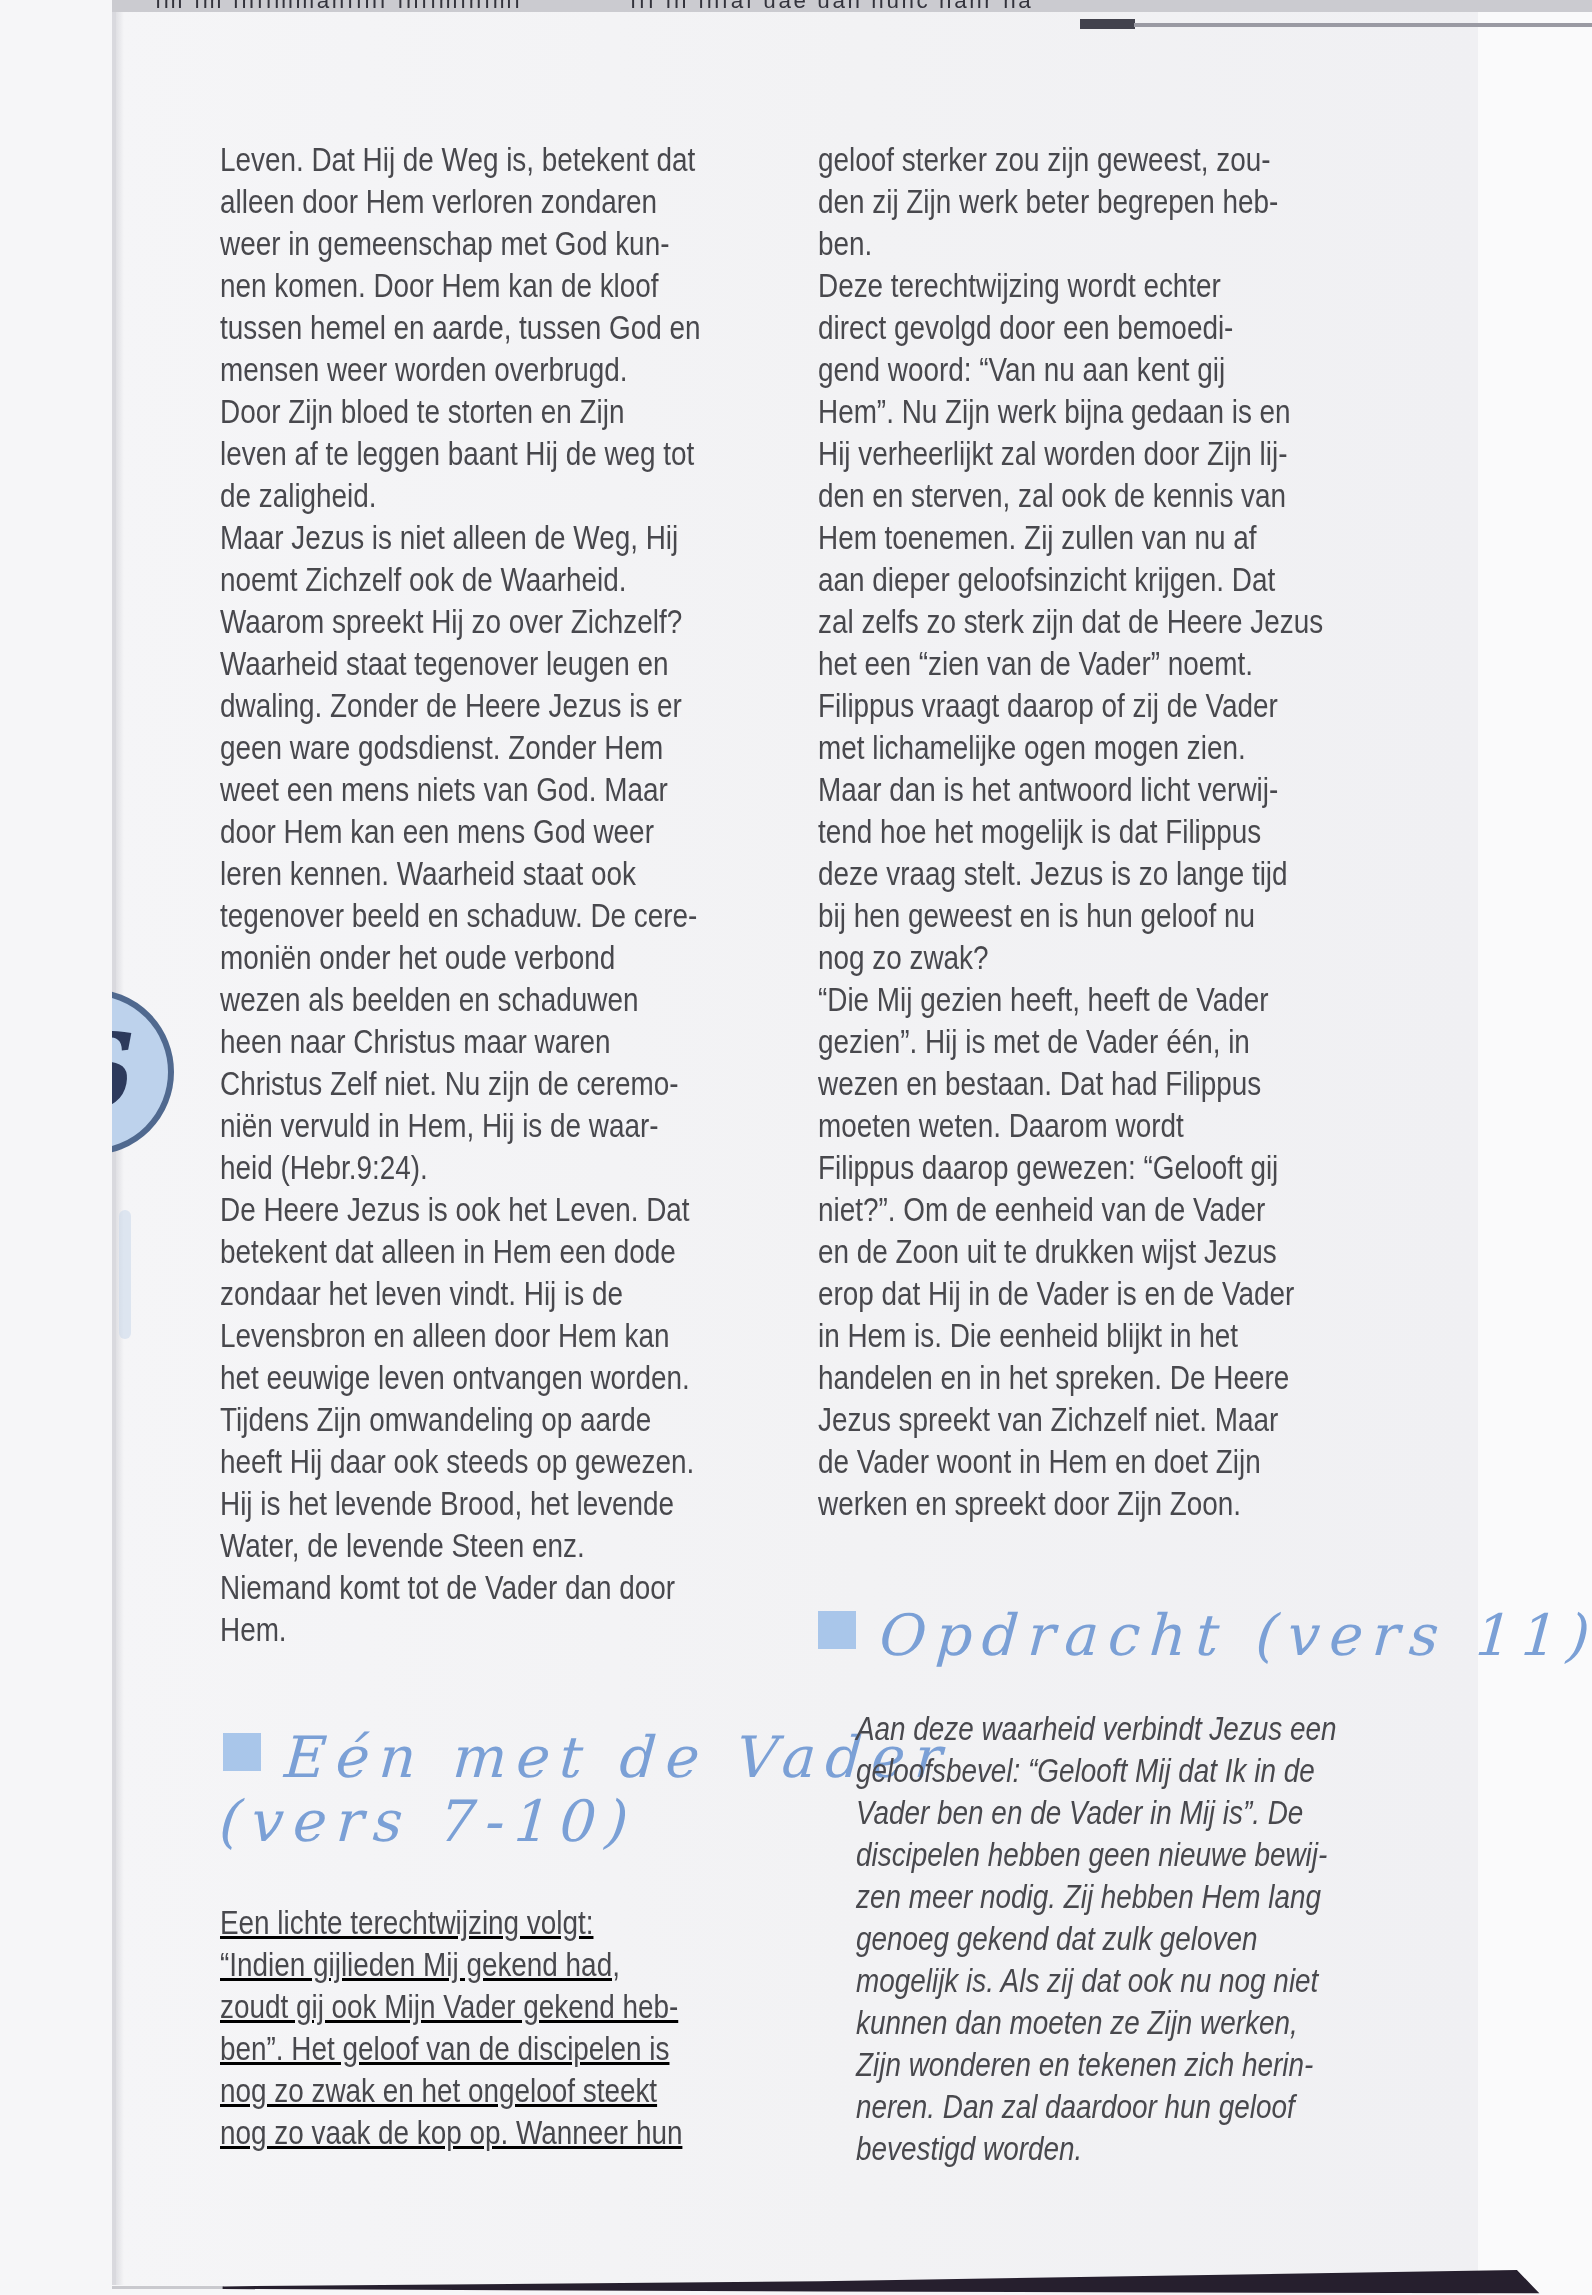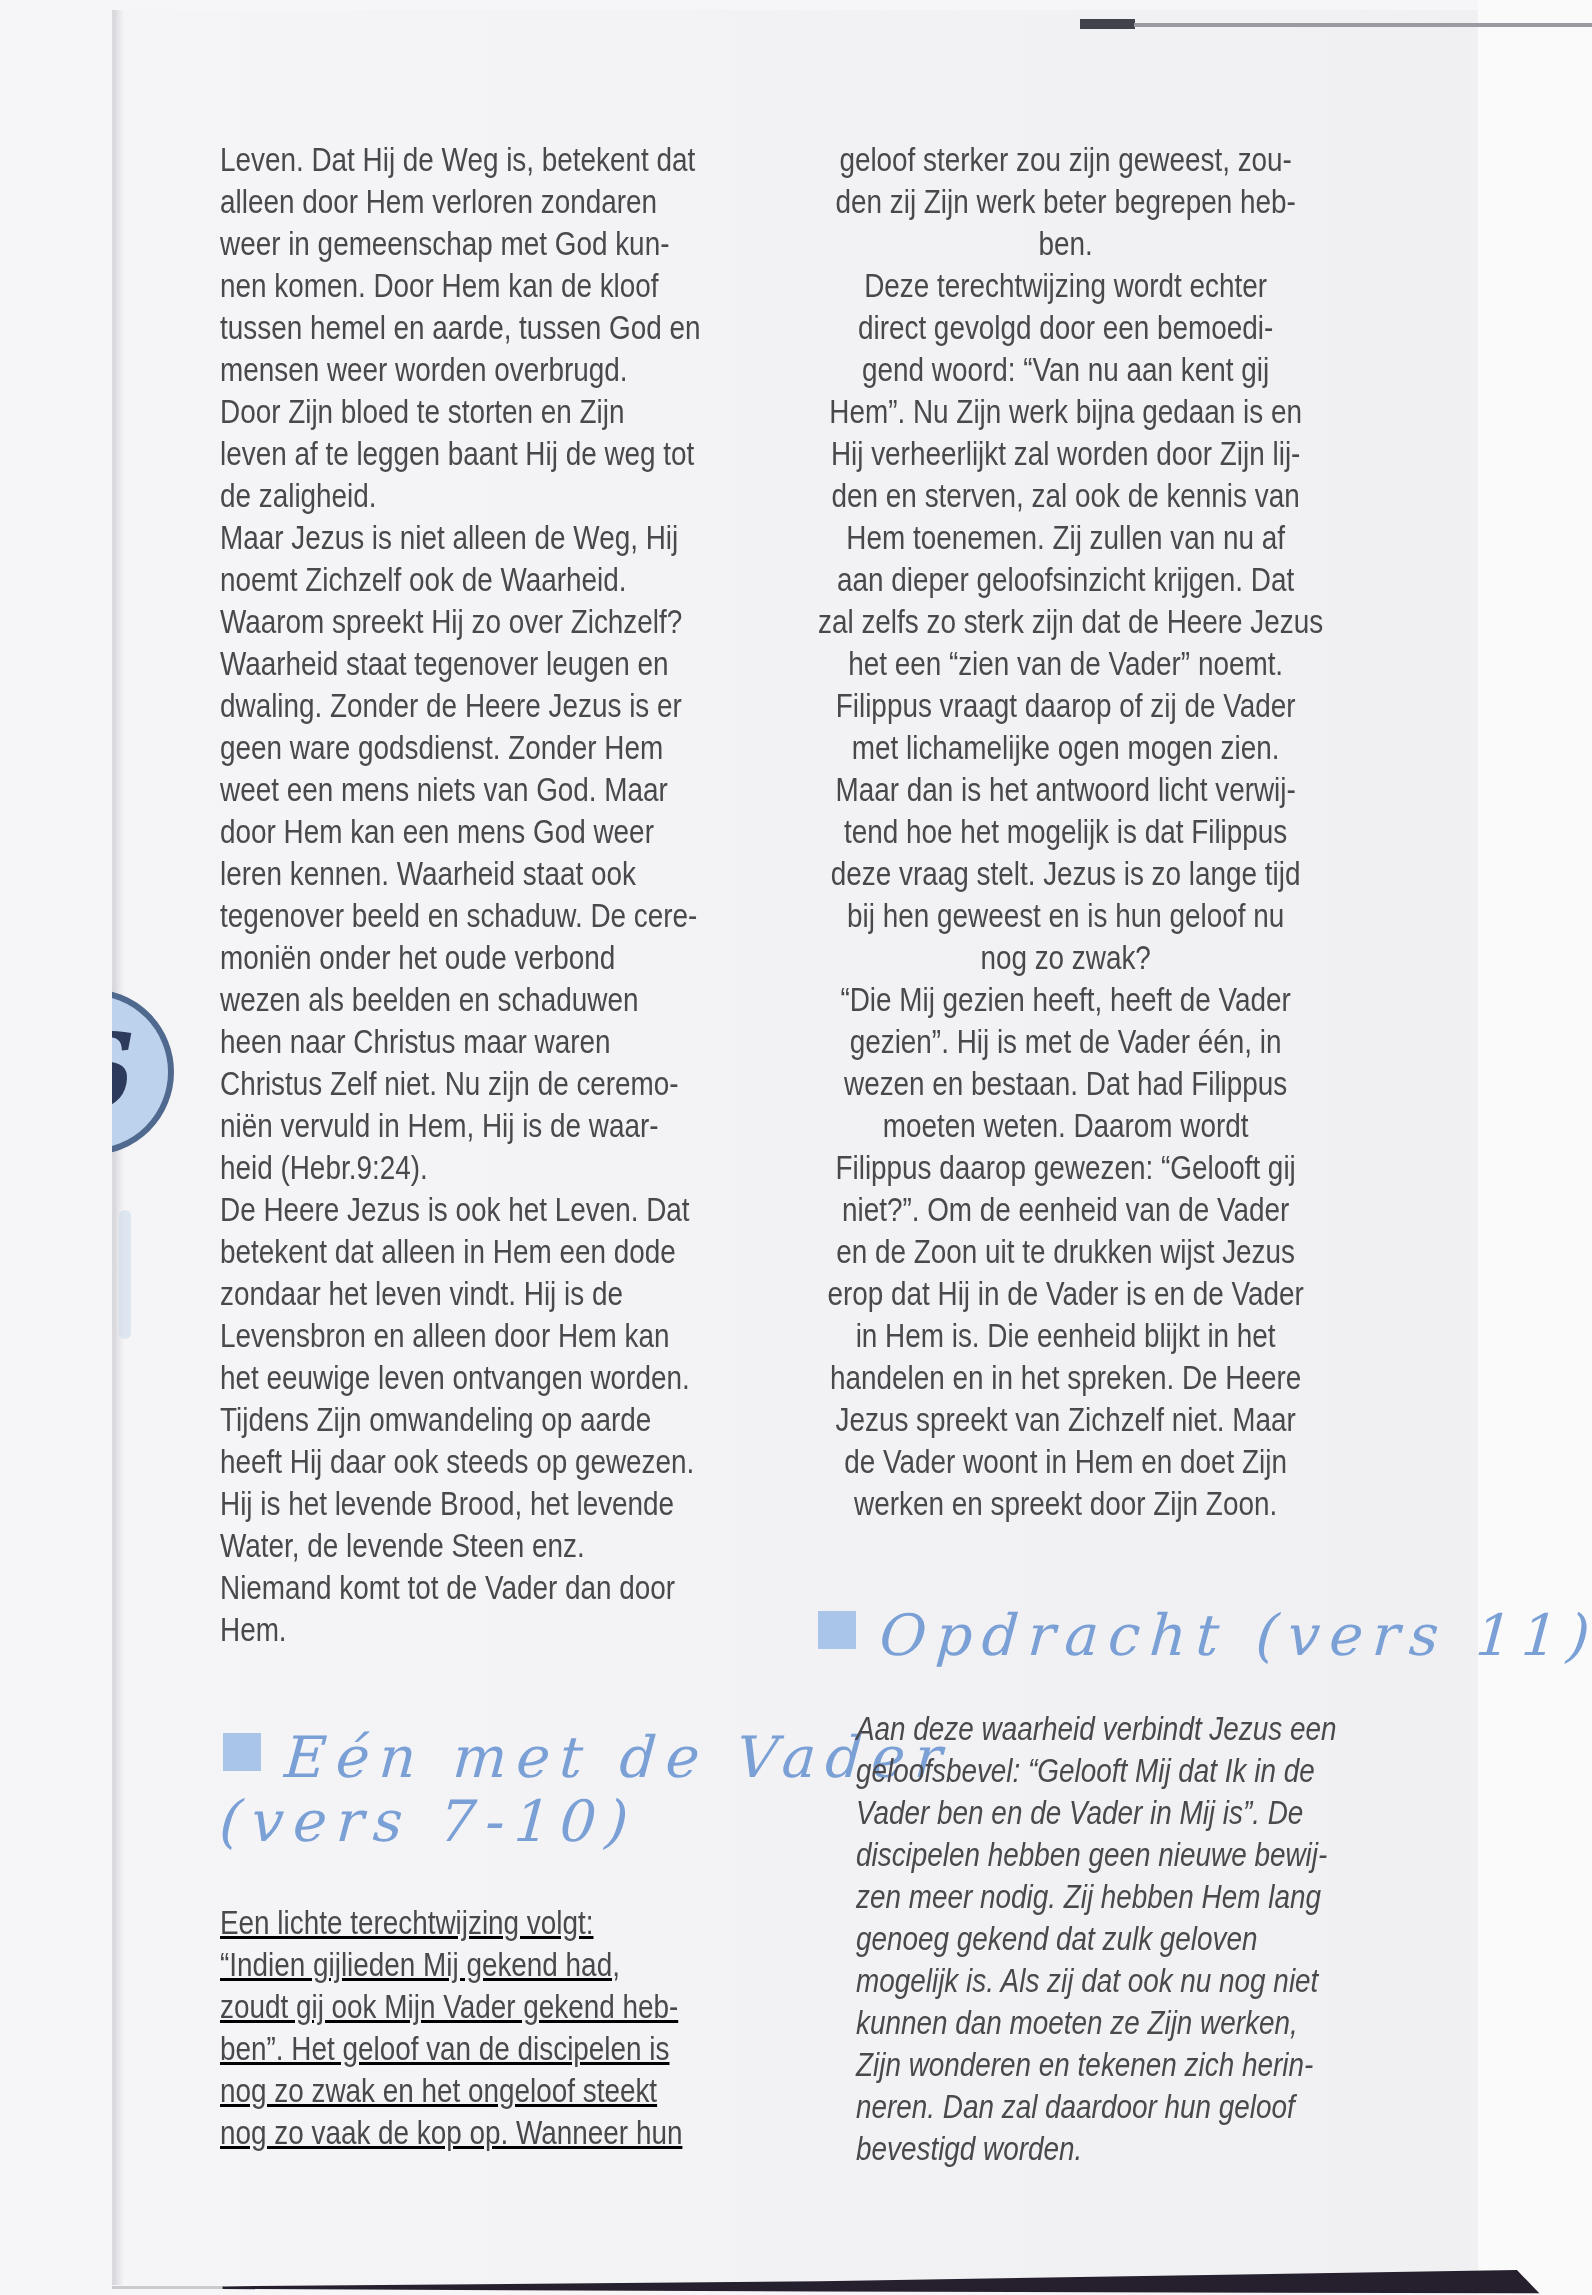--- a/index.html
+++ b/index.html
@@ -62,21 +62,21 @@
   
   .col{position:absolute;width:604px;}
   .body-line{
     height:42px;line-height:42px;font-size:34px;
     color:var(--body-text,#48484d);
     white-space:nowrap;
     transform:scaleX(.82);transform-origin:0 50%;
   }
   #left-para1{left:220px;top:138px;}
   #left-para2{left:220px;top:1901px;text-decoration:underline;}
-  #right-para1{left:818px;top:138px;text-align:center;}
+  #right-para1{left:818px;top:138px;}
   #right-para2{left:856px;top:1707px;font-style:italic;}
   .heading-row{position:absolute;display:flex;align-items:flex-start;}
   #left-heading{left:223px;top:1724px;}
   #left-heading-line2{position:absolute;left:220px;top:1788px;}
   #right-heading{left:818px;top:1602px;}
   .bullet{
     width:38px;height:38px;background:var(--bullet-blue,#a9c6ea);
     margin-top:8.6px;margin-right:24px;flex:0 0 auto;
   }
   .script{
@@ -99,20 +99,24 @@
     <div class="page-edge-line"></div>
     <div class="page-edge-shadow"></div>
     <div id="s-badge">
       <span class="letter">S</span>
     </div>
     <div id="s-badge-echo"></div>
   </div>
 
   <div id="right-margin"></div>
 
+  <div id="top-strip">
+    <span class="top-frag" id="top-frag-left">ım ım ınıımmanıını ınıımınımı</span>
+    <span class="top-frag" id="top-frag-right">ııı ın ınıaı uae uan nunc nanr na</span>
+  </div>
   <div id="top-dash"></div>
   <div id="top-line"></div>
 
   <div class="col" id="left-para1">
       <div class="body-line">Leven. Dat Hij de Weg is, betekent dat</div>
       <div class="body-line">alleen door Hem verloren zondaren</div>
       <div class="body-line">weer in gemeenschap met God kun-</div>
       <div class="body-line">nen komen. Door Hem kan de kloof</div>
       <div class="body-line">tussen hemel en aarde, tussen God en</div>
       <div class="body-line">mensen weer worden overbrugd.</div>

